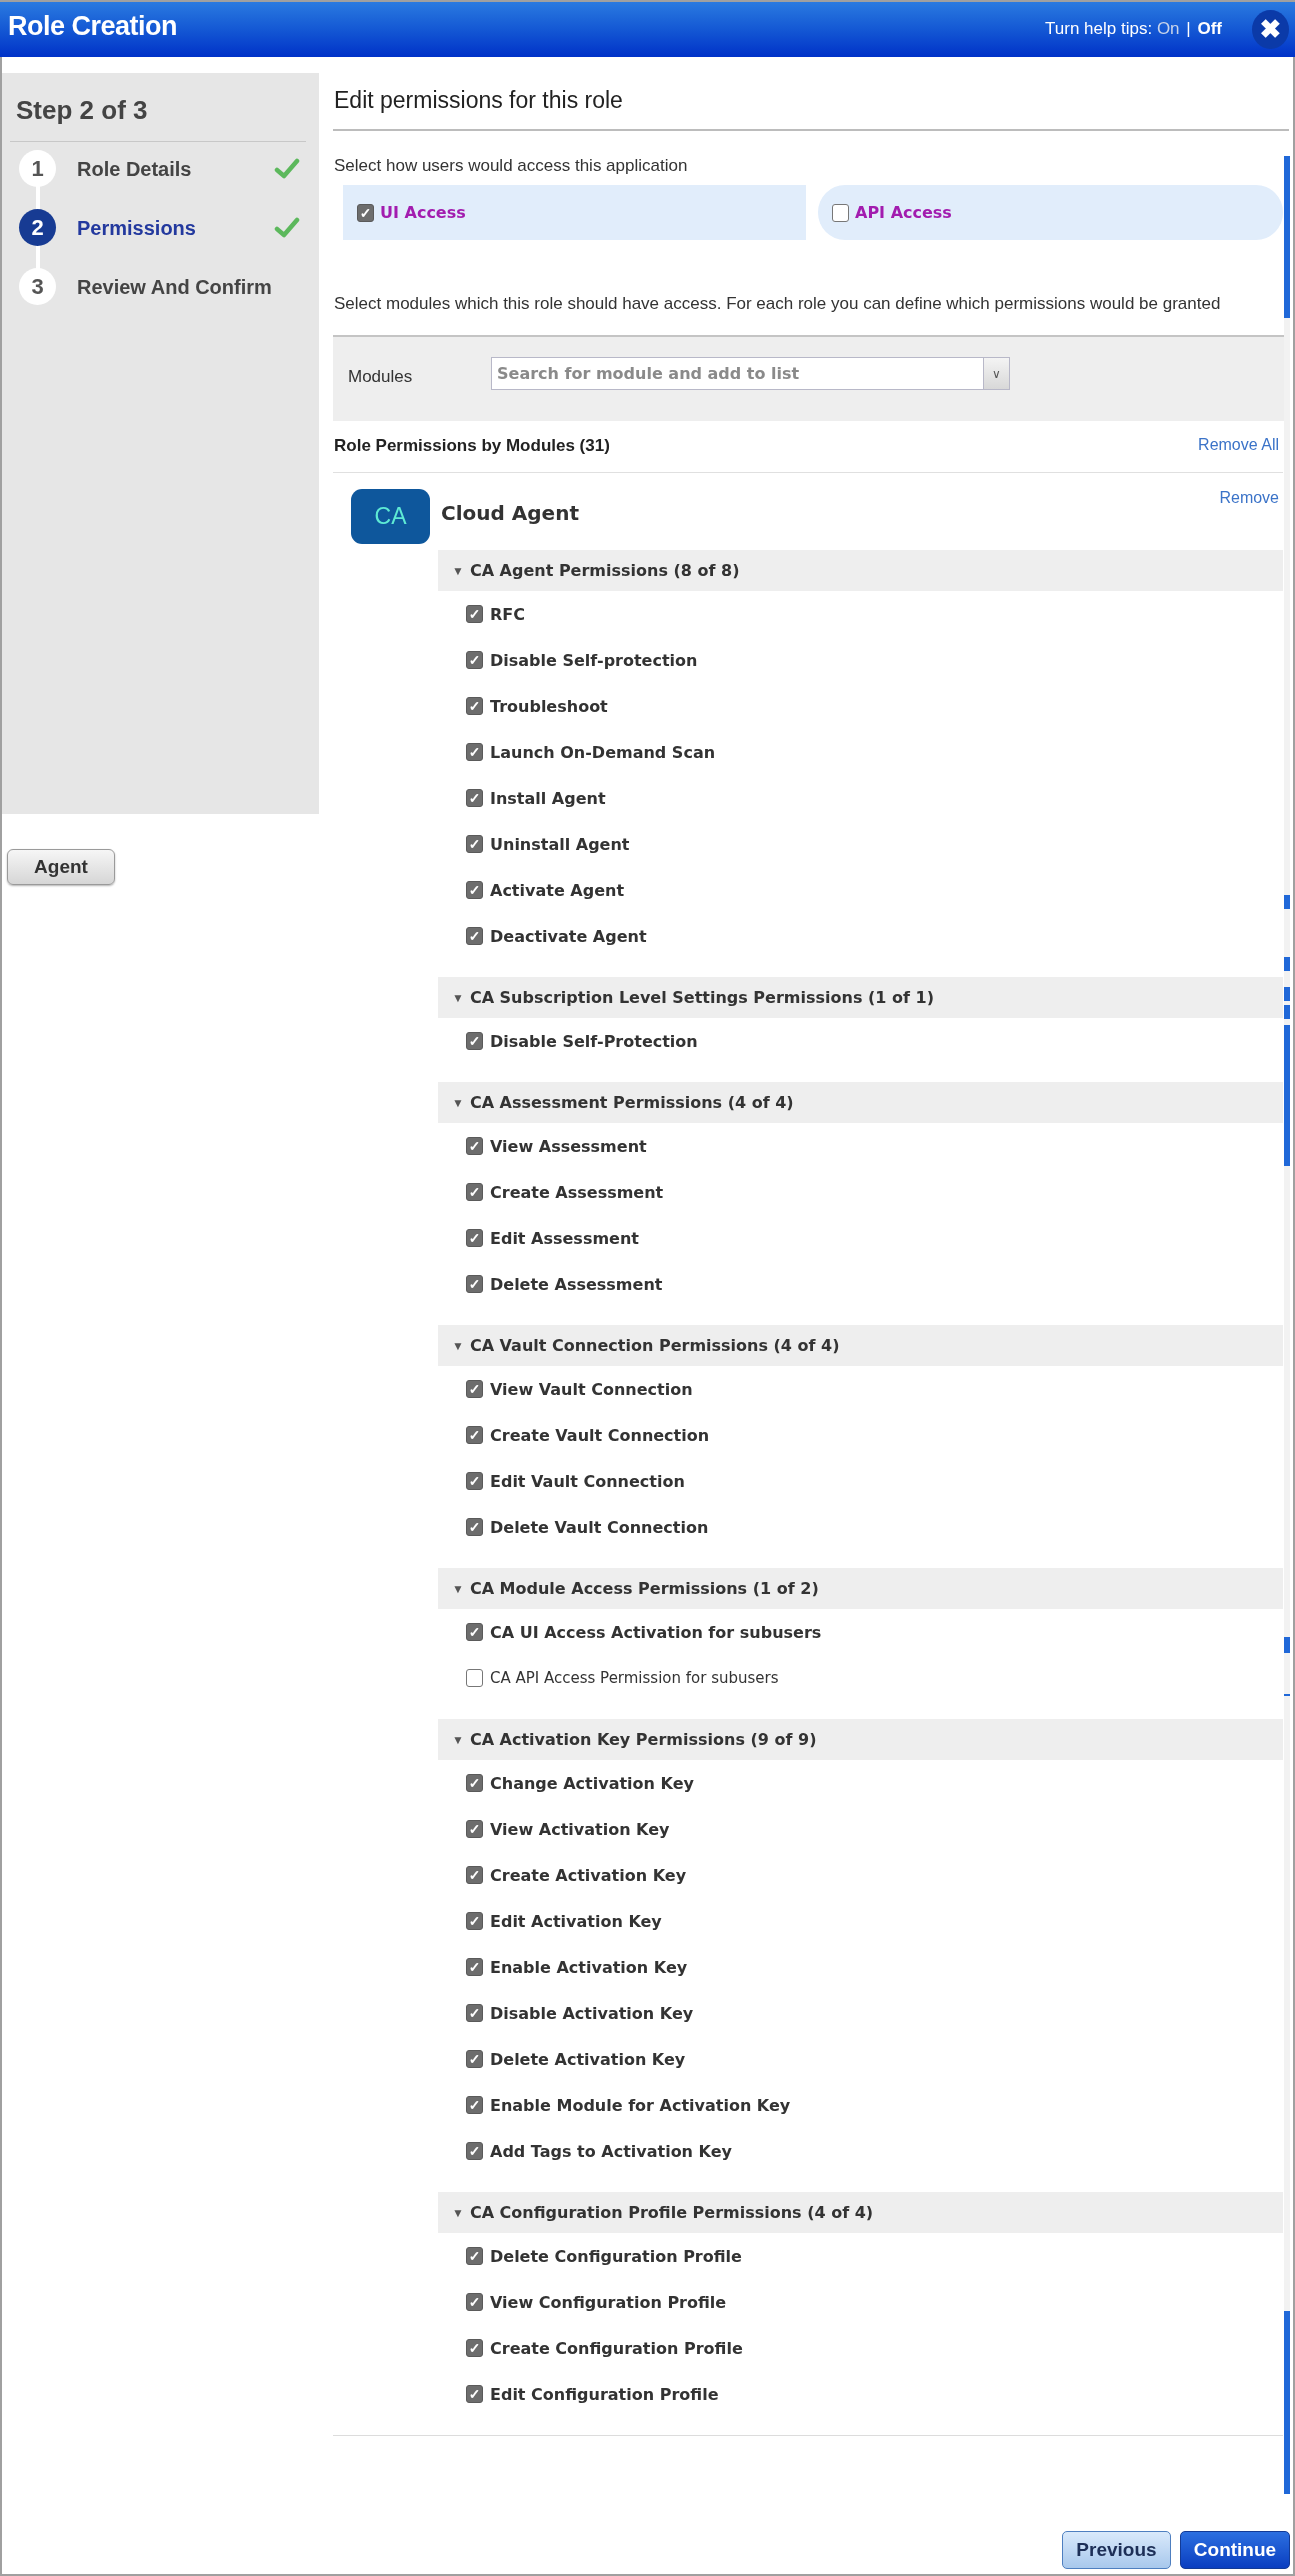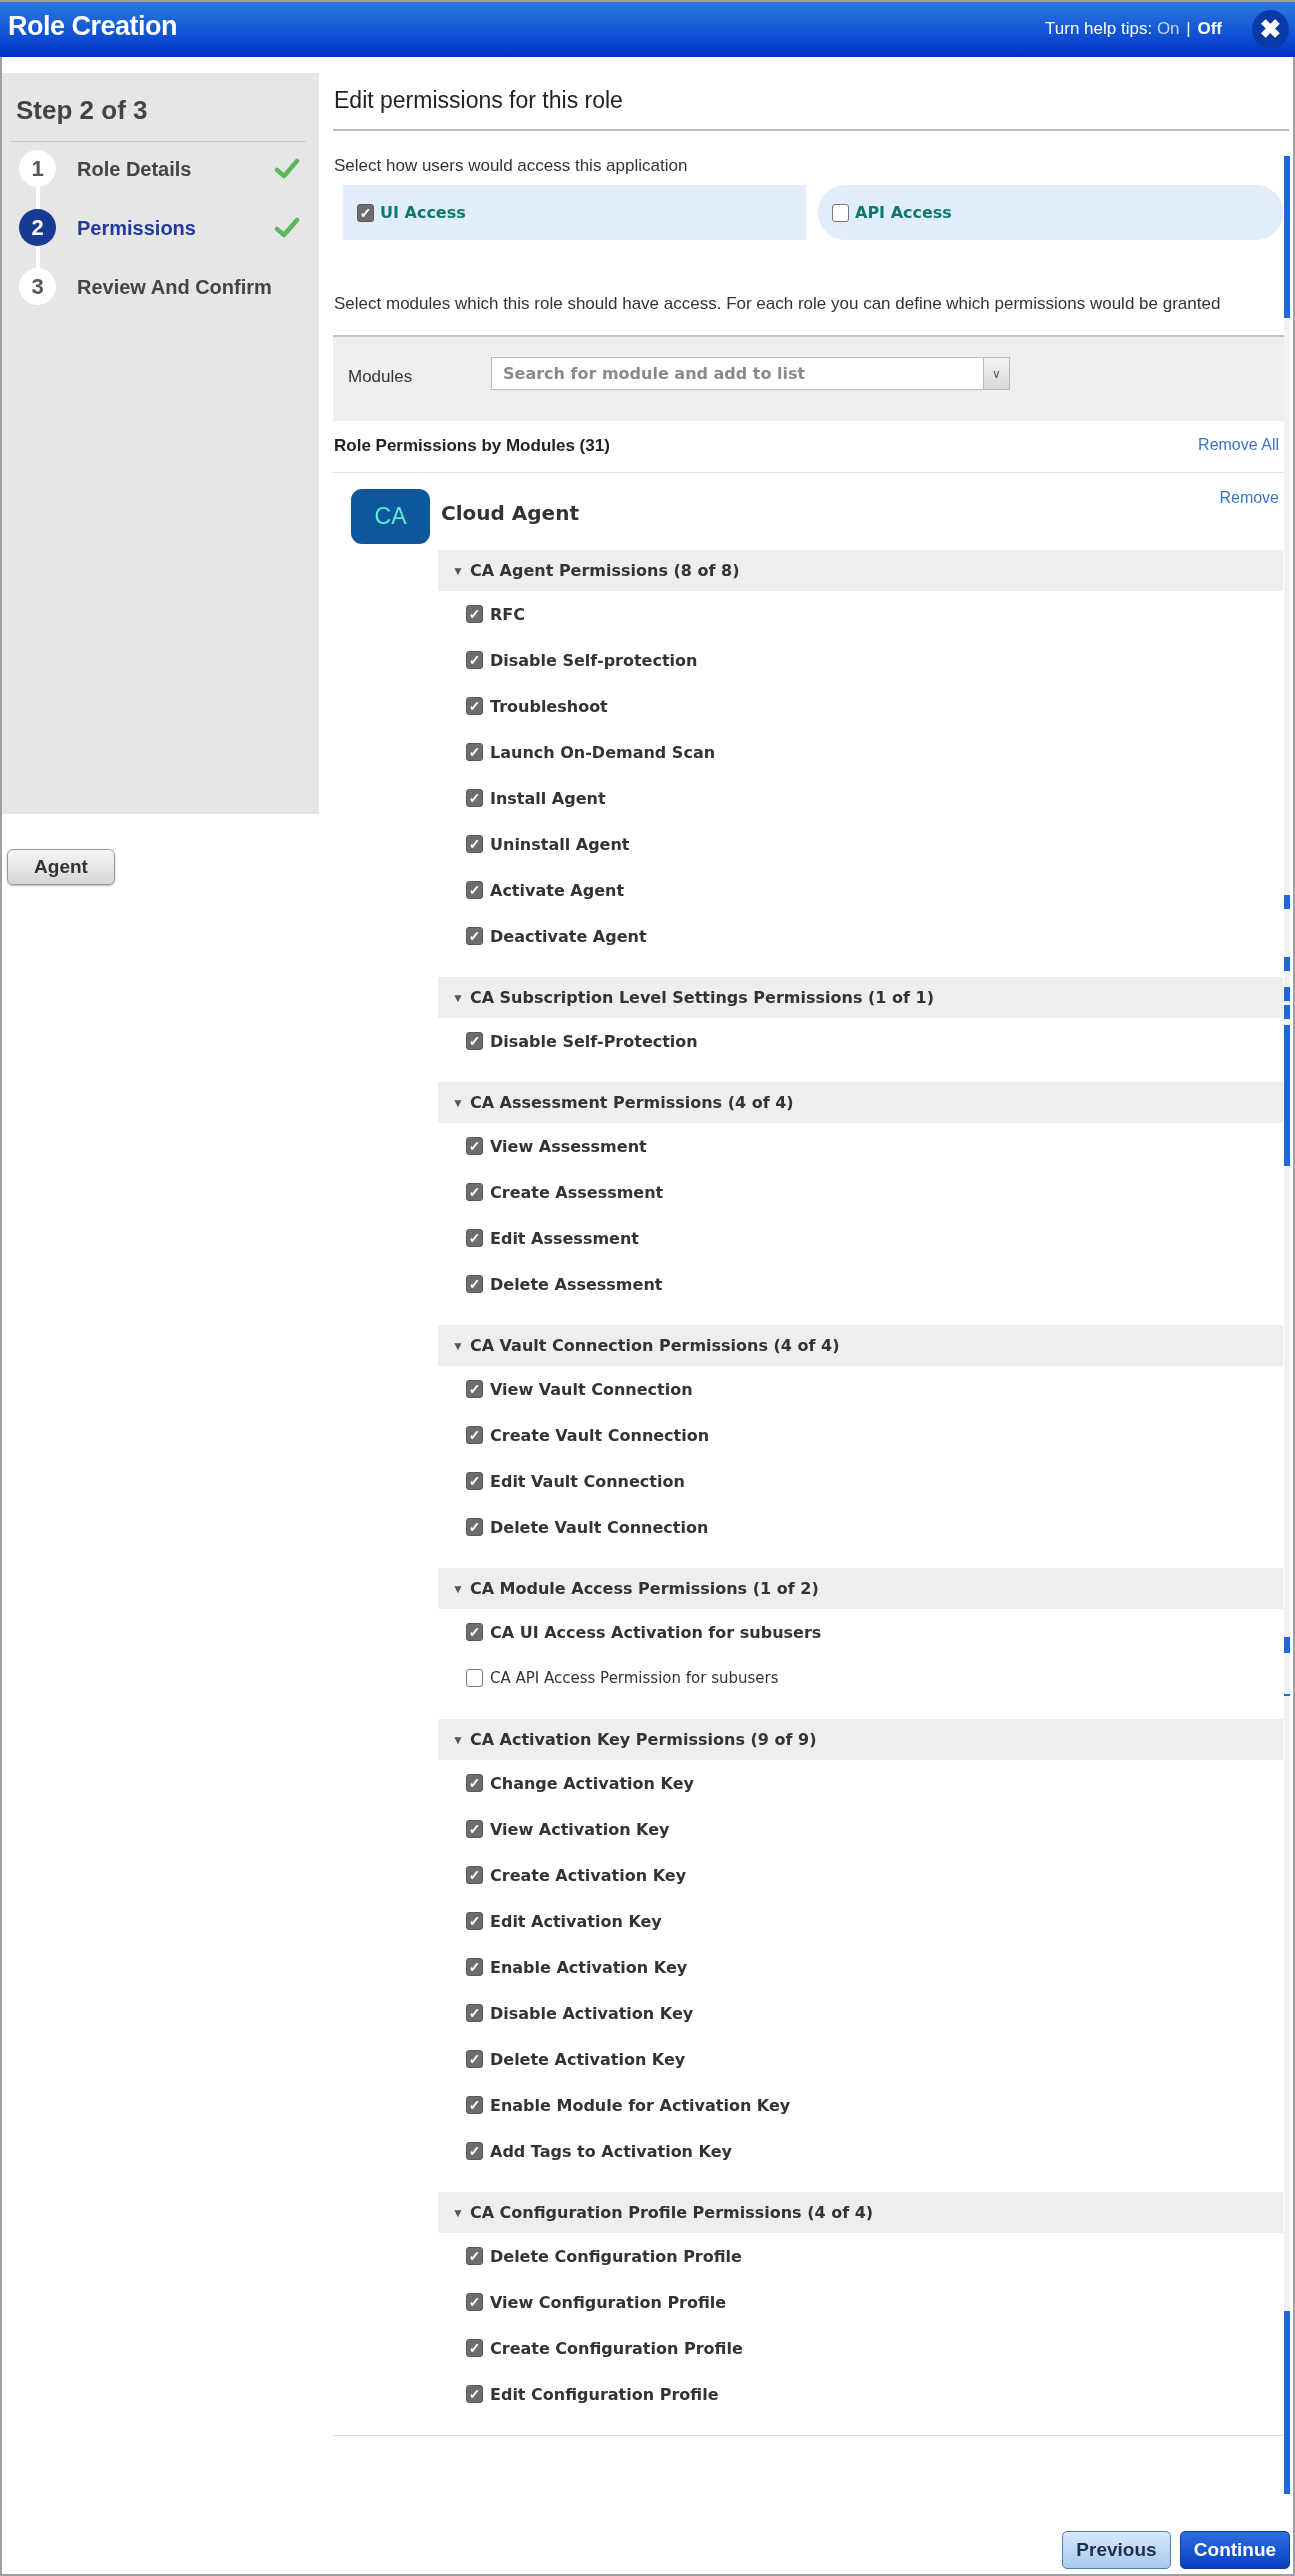--- a/index.html
+++ b/index.html
@@ -43,32 +43,32 @@
       box-shadow: 0 1px 2px rgba(0,0,0,0.3); cursor: pointer; }
 
     
     .main { position: absolute; left: 333px; top: 73px; width: 956px; }
     .main-title { position: absolute; left: 1px; top: 14px; font-size: 23px; color: #222; }
     .main-title-rule { position: absolute; left: 0; top: 56px; width: 956px; height: 2px; background: #bcbcbc; }
     .access-label { position: absolute; left: 1px; top: 83px; font-size: 17px; color: #333; }
     .access-box { position: absolute; top: 112px; height: 55px; background: #e1edfb; display: flex; align-items: center; }
     .access-box.ui { left: 10px; width: 463px; }
     .access-box.api { left: 485px; width: 465px; border-radius: 27px; }
-    .access-box .lbl { font-size: 18px; font-weight: bold; color: #0f766e; margin-left: 6px; font-family: "DejaVu Sans", sans-serif; font-size: 16px; }
+    .access-box .lbl { font-size: 18px; font-weight: bold; color: #a21caf; margin-left: 6px; font-family: "DejaVu Sans", sans-serif; font-size: 16px; }
 
     .cb { width: 17px; height: 18px; border-radius: 3px; display: inline-flex; align-items: center; justify-content: center;
       font-size: 14px; font-weight: bold; color: #fff; flex-shrink: 0; cursor: pointer; }
     .cb.checked { background: #6d6d6d; border: 1px solid #5a5a5a; }
     .cb.unchecked { background: #fff; border: 1px solid #777; }
 
     .modules-help { position: absolute; left: 1px; top: 221px; font-size: 17px; color: #333; }
     .modules-bar { position: absolute; left: 0; top: 262px; width: 956px; height: 86px; background: #eeeeee; border-top: 2px solid #c4c4c4; }
     .modules-bar .lbl { position: absolute; left: 15px; top: 30px; font-size: 17px; color: #333; }
     .module-search { position: absolute; left: 158px; top: 20px; width: 519px; height: 33px; background: #fff; border: 1px solid #b8b8c8; }
-    .module-search input { position: absolute; left: 0; top: 0; width: 489px; height: 31px; border: none; outline: none; padding-left: 11px;
+    .module-search input { position: absolute; left: 0; top: 0; width: 489px; height: 31px; border: none; outline: none; padding-left: 5px;
       font-family: "DejaVu Sans", sans-serif; font-size: 16px; font-weight: bold; color: #8a8a8a; background: transparent; }
     .module-search input::placeholder { color: #8a8a8a; }
     .module-search .dd { position: absolute; right: 0; top: 0; width: 26px; height: 31px; background: linear-gradient(#f4f4f4,#d8d8d8);
       border-left: 1px solid #b8b8c8; display: flex; align-items: center; justify-content: center; font-size: 12px; color: #555; cursor: pointer; }
 
     .rp-title { position: absolute; left: 1px; top: 363px; font-size: 17px; font-weight: bold; color: #222; }
     .remove-all { position: absolute; right: 10px; top: 363px; font-size: 16px; color: #3b73c8; cursor: pointer; }
     .rp-rule { position: absolute; left: 0; top: 399px; width: 950px; height: 1px; background: #e0e0e0; }
 
     .ca-badge { position: absolute; left: 18px; top: 416px; width: 79px; height: 55px; background: #0e579c; border-radius: 11px;

